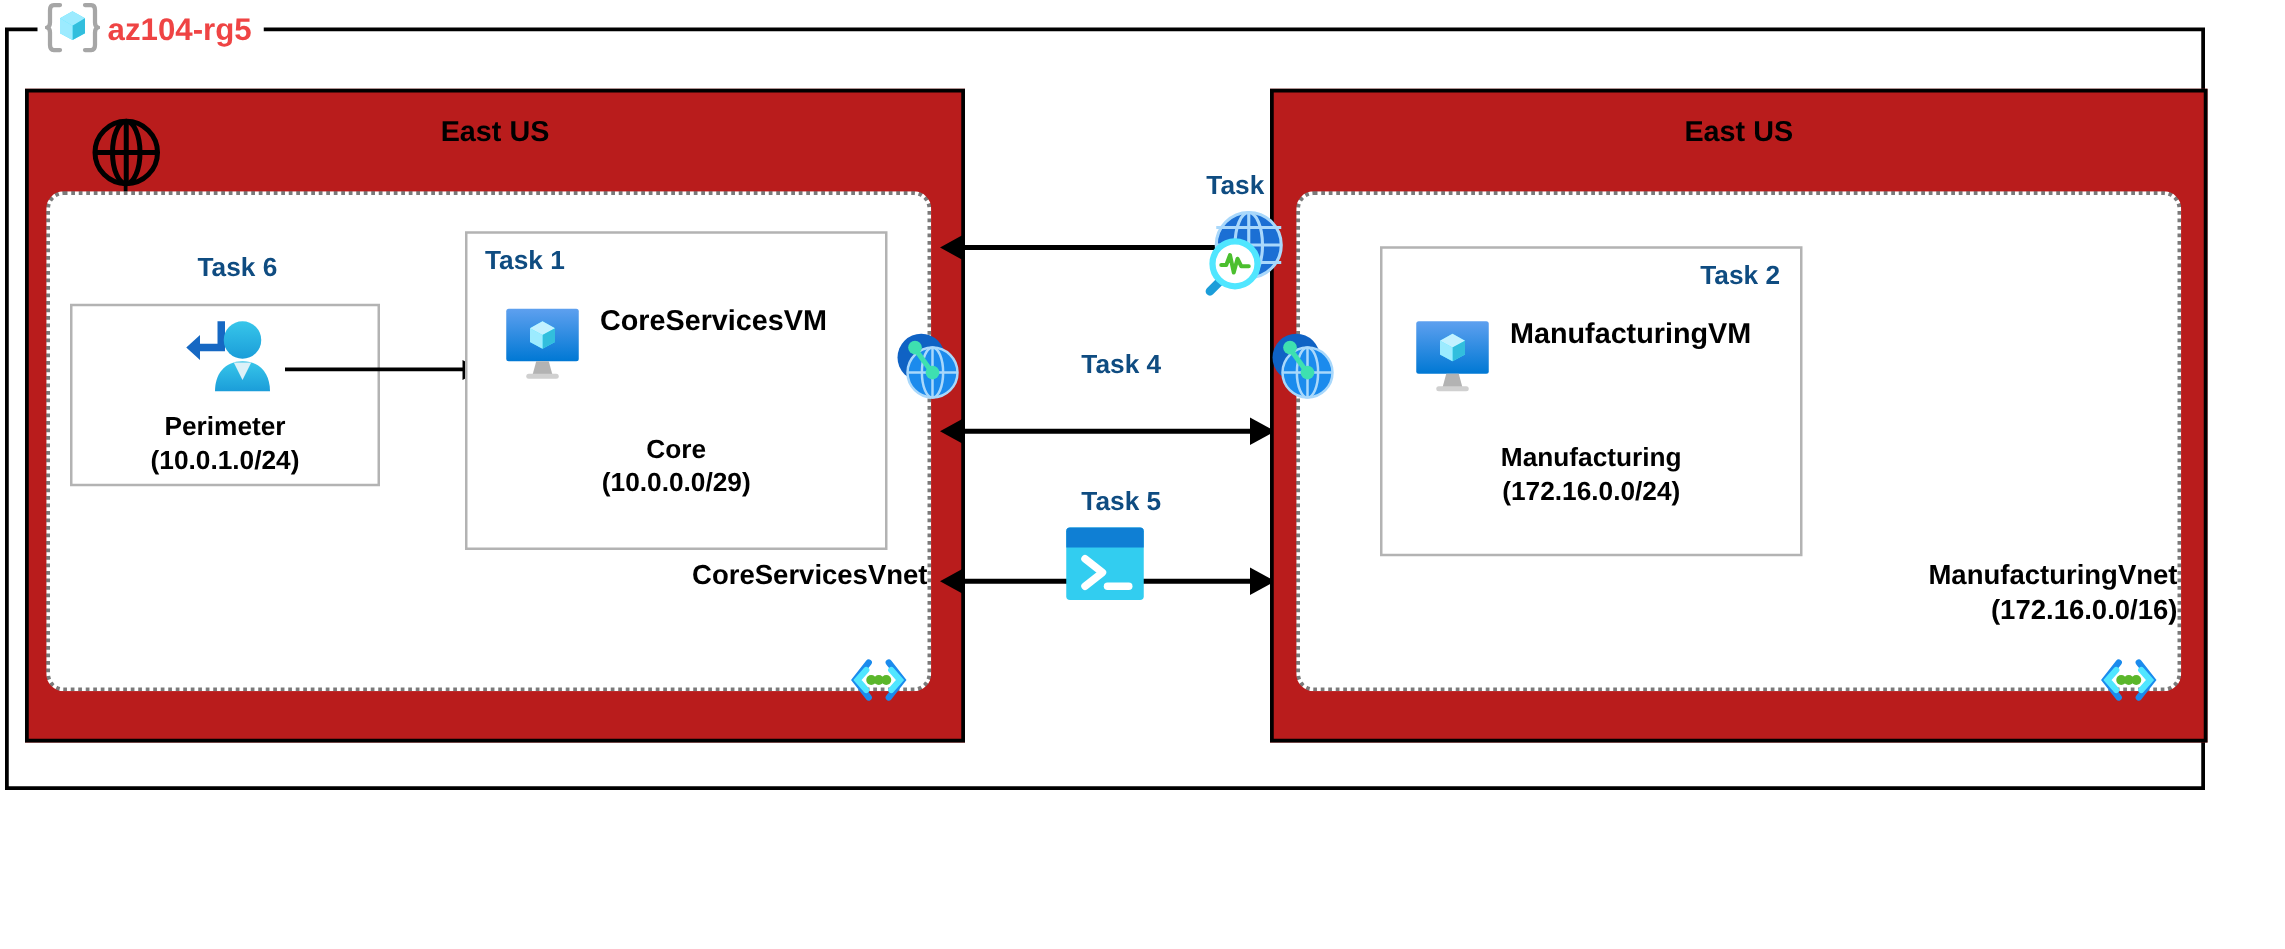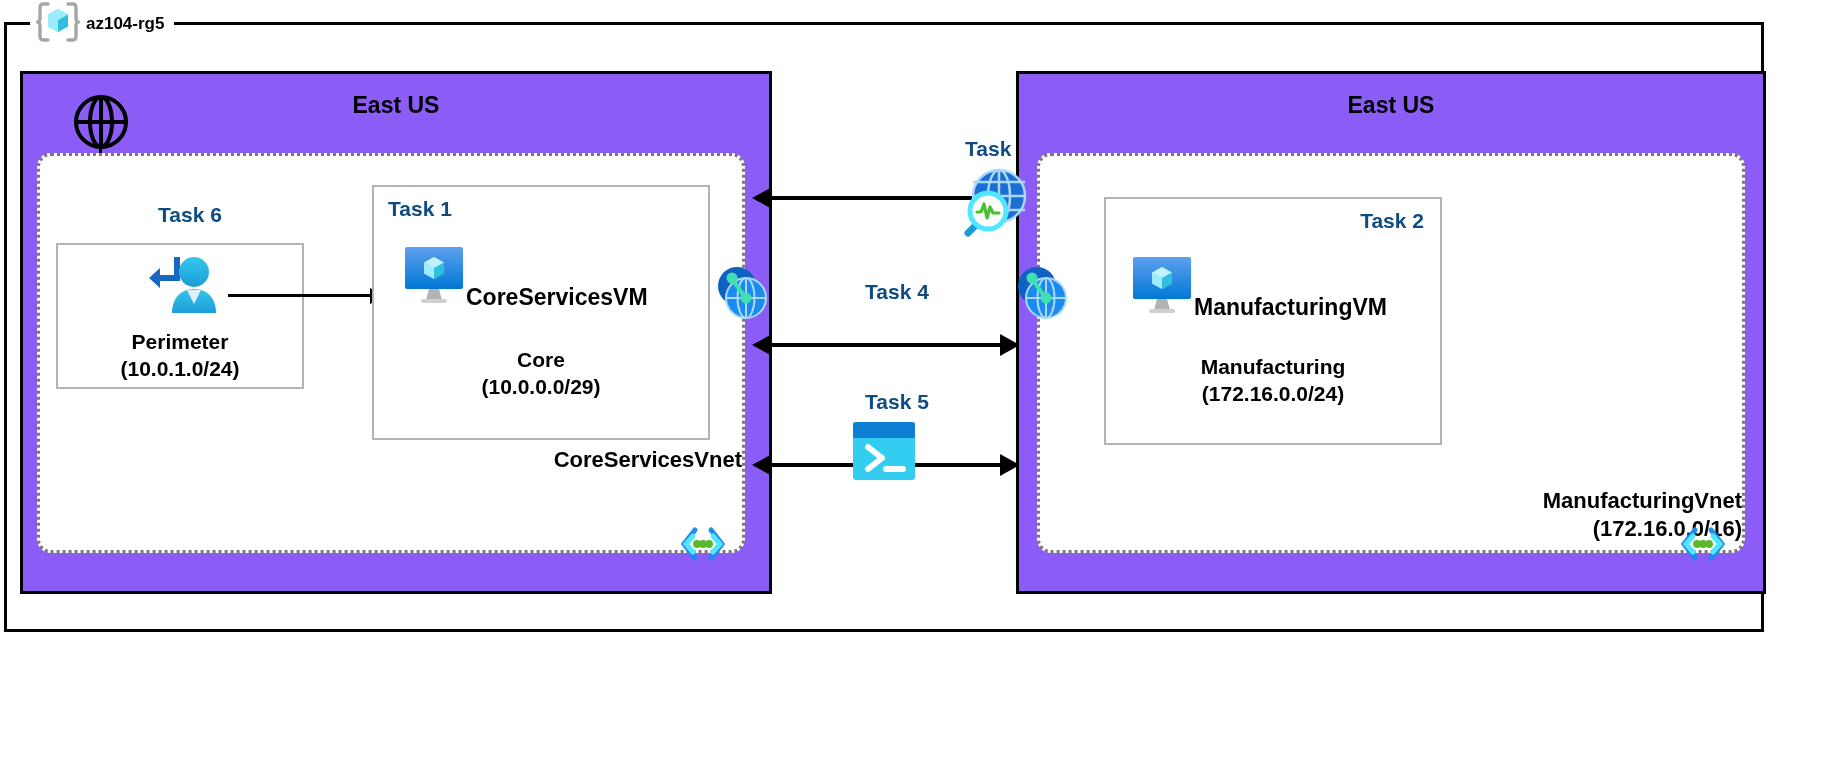--- a/index.html
+++ b/index.html
@@ -36,31 +36,31 @@
     height: 48px;
     display: flex;
     align-items: center;
     gap: 6px;
     background: #ffffff;
     padding: 0 10px 0 6px;
     z-index: 6;
   }
 
   #rg-label-text {
-    font-size: 17px;
-    font-weight: bold;
-    color: #000000;
+    font-size: 25px;
+    font-weight: bold;
+    color: #ef4444;
     letter-spacing: 0px;
     white-space: nowrap;
   }
 
   
   .region-box {
     position: absolute;
-    background: #8b5cf6;
+    background: #b91c1c;
     border: 3px solid #000000;
   }
   #region-left  { left: 20px;   top: 71px; width: 752px; height: 523px; }
   #region-right { left: 1016px; top: 71px; width: 750px; height: 523px; }
 
   .region-title {
     position: absolute;
     top: 18px;
     width: 100%;
     text-align: center;
@@ -82,21 +82,21 @@
   .vnet-label {
     position: absolute;
     left: 0; right: 0;
     text-align: right;
     font-size: 22px;
     font-weight: bold;
     color: #000000;
     line-height: 1.26;
   }
   #vnet-left-label  { top: 290px; }
-  #vnet-right-label { top: 290px; margin-top: 41px; }
+  #vnet-right-label { top: 290px; }
 
   
   .vnet-corner-icon {
     position: absolute;
     right: 16px;
     bottom: -14px;
     width: 46px;
     height: 40px;
   }
 
@@ -124,21 +124,22 @@
     text-align: center;
     font-size: 21px;
     font-weight: bold;
     color: #000000;
     line-height: 1.28;
   }
 
   .vm-row {
     position: absolute;
     display: flex;
-    align-items: flex-end;
+    align-items: flex-start;
+    gap: 14px;
   }
   .vm-name {
     font-size: 23px;
     font-weight: bold;
     color: #000000;
     white-space: nowrap;
   }
 
   
   .conn-label {

